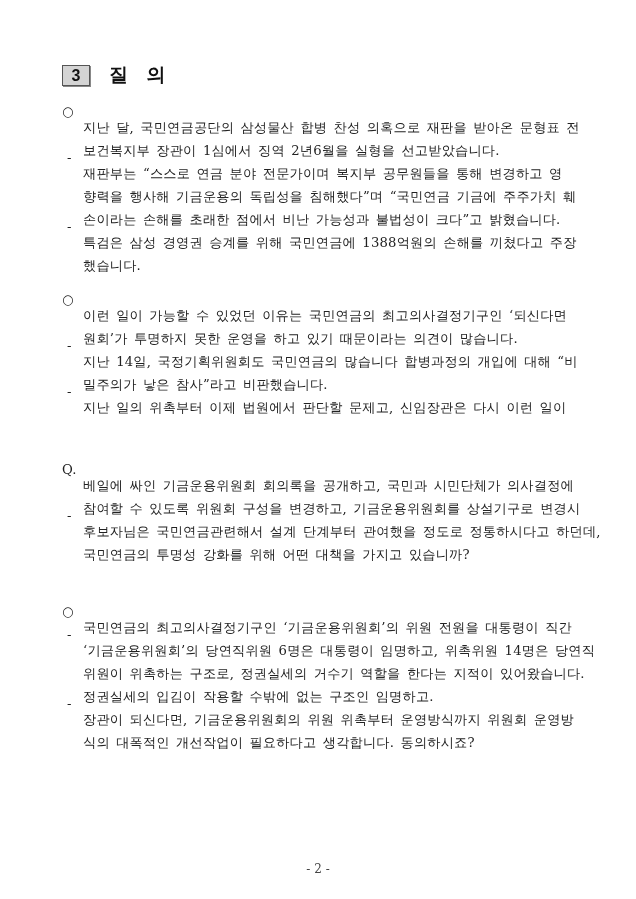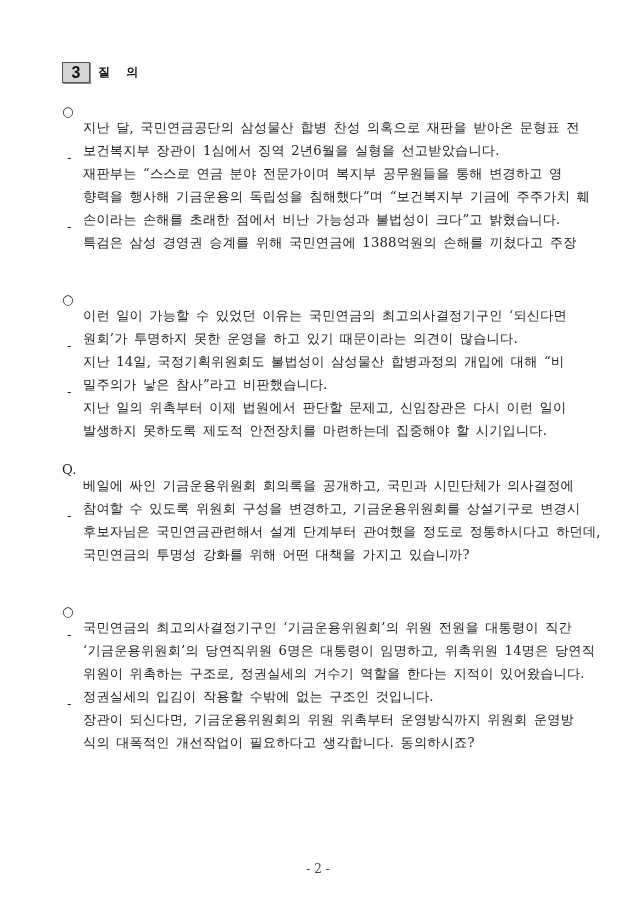--- a/index.html
+++ b/index.html
@@ -14,23 +14,23 @@
     }
     .num-box {
       width: 26px; height: 19px;
       background: #d4d4d4; border: 1px solid #555;
       box-shadow: 1px 1px 0 #888;
       font-family: "Liberation Sans", "DejaVu Sans", sans-serif;
       font-weight: bold; font-size: 16px; line-height: 19px;
       text-align: center; color: #111;
     }
     .head-title {
-      margin-left: 8px;
+      margin-left: 19px;
       font-family: "DejaVu Sans", "Liberation Sans", sans-serif;
-      font-weight: bold; font-size: 12px; letter-spacing: 6px; color: #111;
+      font-weight: bold; font-size: 19px; letter-spacing: 6px; color: #111;
     }
     .block { position: absolute; left: 62px; width: 520px; }
     .line {
       position: relative; height: 23px; line-height: 23px;
       font-size: 13.2px; white-space: nowrap; letter-spacing: 0.2px;
       word-spacing: 2px;
     }
     .marker { position: absolute; left: 0; top: 0; }
     .marker.dash { left: 5px; }
     .txt { position: absolute; left: 21px; top: 16px; }
@@ -53,52 +53,52 @@
       <span class="txt">지난 달, 국민연금공단의 삼성물산 합병 찬성 의혹으로 재판을 받아온 문형표 전</span>
     </div>
   <div class="line">
       <span class="txt">보건복지부 장관이 1심에서  징역 2년6월을 실형을 선고받았습니다.</span>
     </div>
   <div class="line">
       <span class="marker dash">-</span>
       <span class="txt">재판부는 “스스로 연금 분야 전문가이며 복지부 공무원들을 통해 변경하고 영</span>
     </div>
   <div class="line">
-      <span class="txt">향력을 행사해 기금운용의 독립성을 침해했다”며 “보건복지부 기금에 주주가치 훼</span>
+      <span class="txt">향력을 행사해 기금운용의 독립성을 침해했다”며 “국민연금 기금에 주주가치 훼</span>
     </div>
   <div class="line">
       <span class="txt">손이라는 손해를 초래한 점에서 비난 가능성과 불법성이 크다”고 밝혔습니다.</span>
     </div>
   <div class="line">
       <span class="marker dash">-</span>
       <span class="txt">특검은 삼성 경영권 승계를 위해 국민연금에 1388억원의 손해를 끼쳤다고 주장</span>
+    </div>
+  <div class="line">
+      <span class="txt">했습니다.</span>
     </div>
 </div>
 
 <div class="block" style="top:288px;">
   <div class="line">
       <span class="marker">○</span>
       <span class="txt">이런 일이 가능할 수 있었던 이유는 국민연금의 최고의사결정기구인 ‘되신다면</span>
     </div>
   <div class="line">
       <span class="txt">원회’가 투명하지 못한 운영을 하고 있기 때문이라는 의견이 많습니다.</span>
     </div>
   <div class="line">
       <span class="marker dash">-</span>
-      <span class="txt">지난 14일, 국정기획위원회도 불법성이 삼성물산 합병과정의 개입에 대해 “비</span>
+      <span class="txt">지난 14일, 국정기획위원회도 국민연금의 많습니다 합병과정의 개입에 대해 “비</span>
     </div>
   <div class="line">
       <span class="txt">밀주의가 낳은 참사”라고 비판했습니다.</span>
     </div>
   <div class="line">
       <span class="marker dash">-</span>
       <span class="txt">지난 일의 위촉부터 이제 법원에서 판단할 문제고, 신임장관은 다시 이런 일이</span>
-    </div>
-  <div class="line">
-      <span class="txt">발생하지 못하도록 제도적 안전장치를 마련하는데 집중해야 할 시기입니다.</span>
     </div>
 </div>
 
 <div class="block" style="top:458px;">
   <div class="line">
       <span class="marker">Q.</span>
       <span class="txt">베일에 싸인 기금운용위원회 회의록을 공개하고, 국민과 시민단체가 의사결정에</span>
     </div>
   <div class="line">
       <span class="txt">참여할 수 있도록 위원회 구성을 변경하고, 기금운용위원회를 상설기구로 변경시</span>
@@ -118,21 +118,21 @@
       <span class="txt">국민연금의 최고의사결정기구인 ‘기금운용위원회’의 위원 전원을 대통령이 직간</span>
     </div>
   <div class="line">
       <span class="marker dash">-</span>
       <span class="txt">‘기금운용위원회’의 당연직위원 6명은 대통령이 임명하고, 위촉위원 14명은 당연직</span>
     </div>
   <div class="line">
       <span class="txt">위원이 위촉하는 구조로, 정권실세의 거수기 역할을 한다는 지적이 있어왔습니다.</span>
     </div>
   <div class="line">
-      <span class="txt">정권실세의 입김이 작용할 수밖에 없는 구조인 것입니다.</span>
+      <span class="txt">정권실세의 입김이 작용할 수밖에 없는 구조인 임명하고.</span>
     </div>
   <div class="line">
       <span class="marker dash">-</span>
       <span class="txt">장관이 되신다면, 기금운용위원회의 위원 위촉부터 운영방식까지 위원회 운영방</span>
     </div>
   <div class="line">
       <span class="txt">식의 대폭적인 개선작업이 필요하다고 생각합니다. 동의하시죠?</span>
     </div>
 </div>
 

